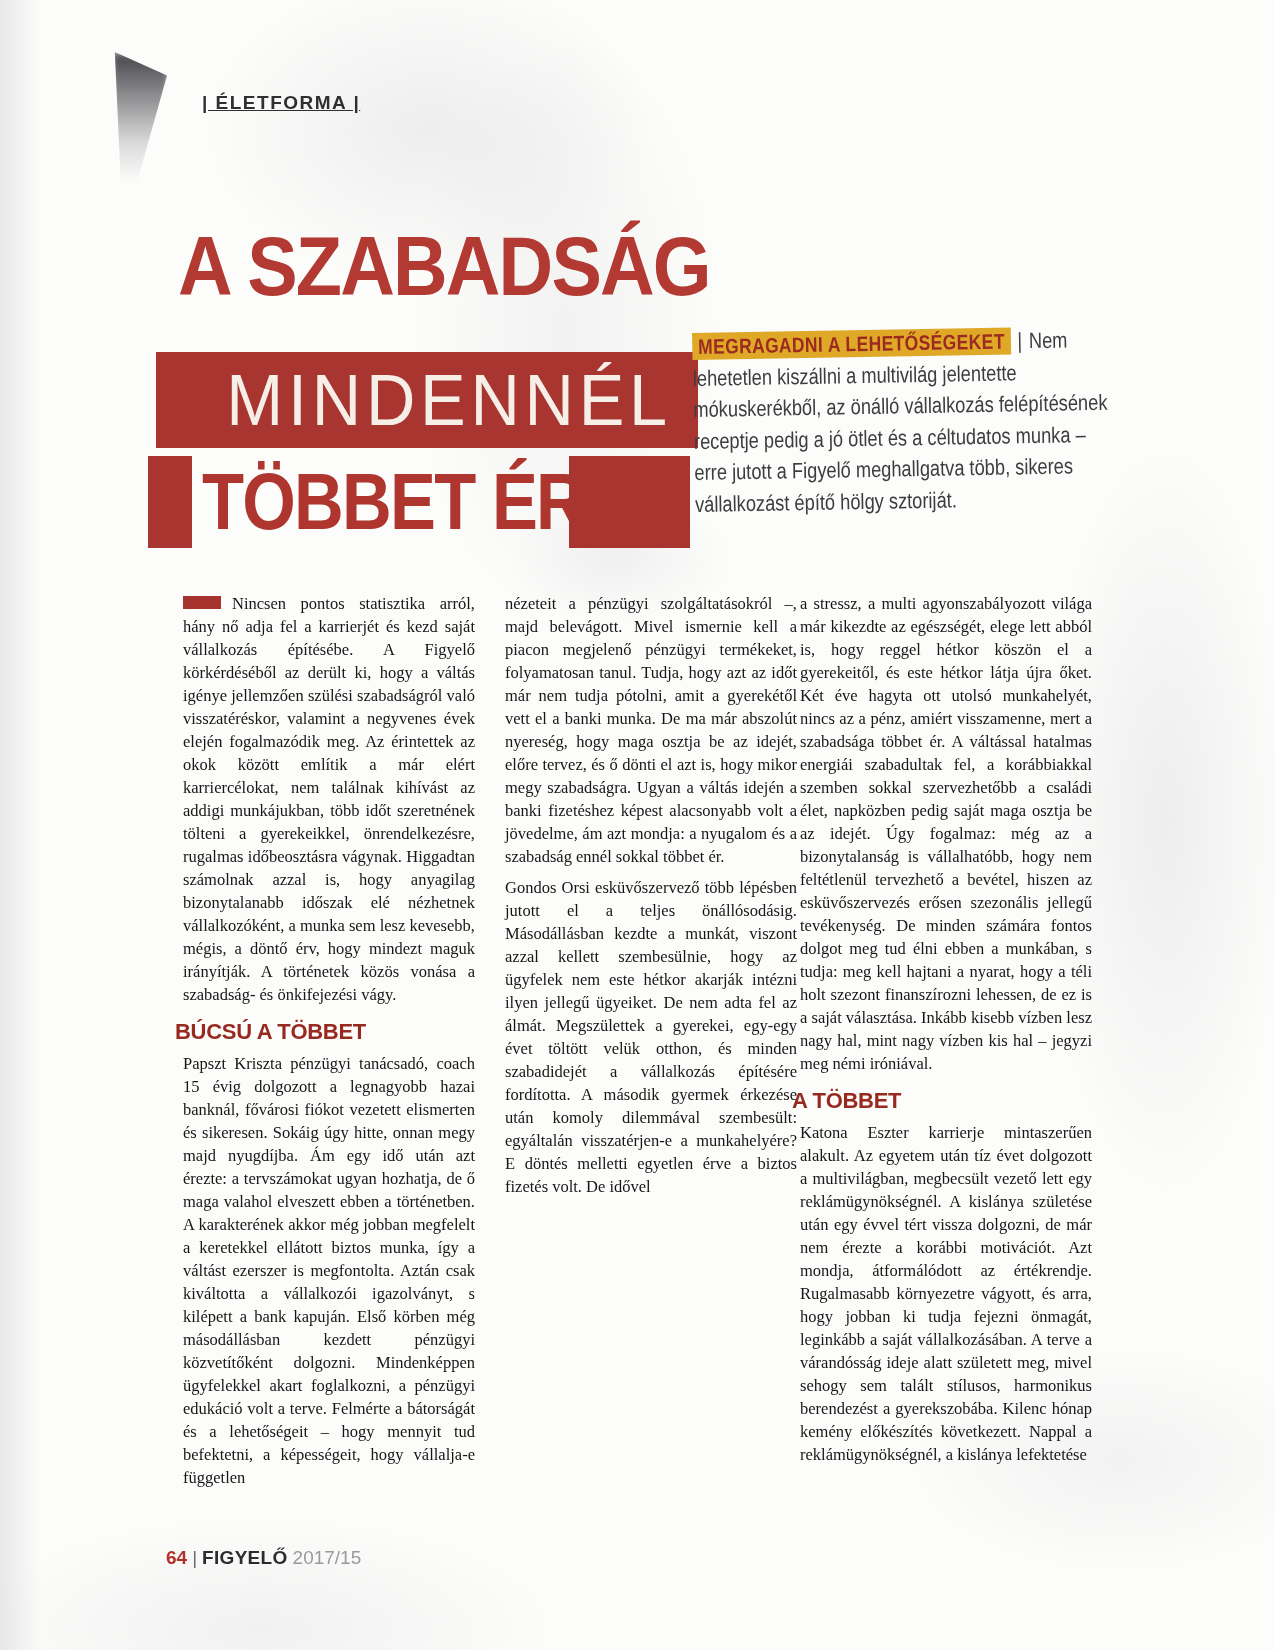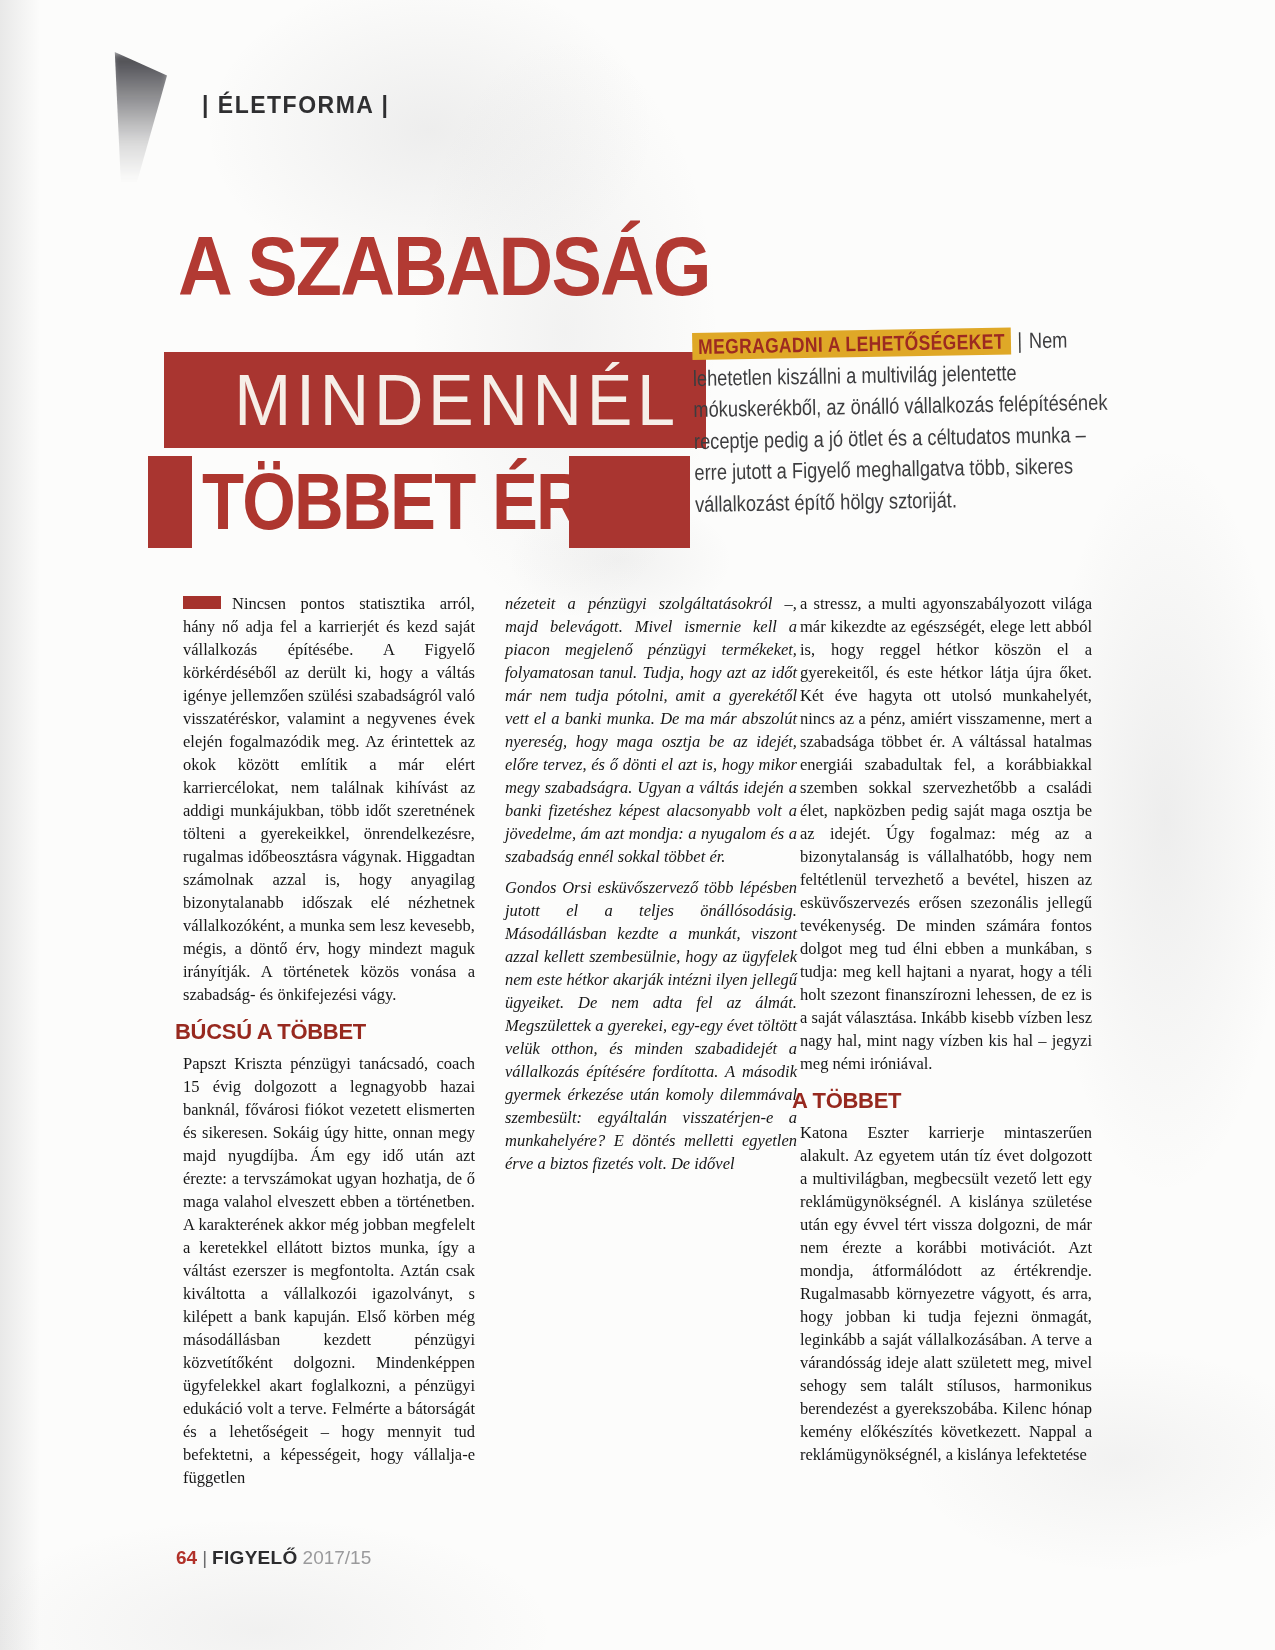--- a/index.html
+++ b/index.html
@@ -24,33 +24,33 @@
   }
   .corner-smudge{
     position:absolute;left:110px;top:52px;width:60px;height:130px;
     background:linear-gradient(to bottom, rgba(35,35,42,0.85), rgba(35,35,42,0.15) 70%, transparent);
     clip-path:polygon(8% 0, 95% 18%, 45% 100%, 18% 100%);
     filter:blur(4px);
   }
   .section-label{
     position:absolute;left:202px;top:92px;
     font-family:"Liberation Sans", sans-serif;
-    font-weight:bold;font-size:23px;letter-spacing:1.5px;color:#2f2f31;
+    font-weight:bold;font-size:19px;letter-spacing:1.5px;color:#2f2f31;text-decoration:underline;
   }
   
   .title-line1{
     position:absolute;left:178px;top:224px;
     font-family:"Liberation Sans", sans-serif;
     font-weight:bold;font-size:84px;line-height:1;
     letter-spacing:-2px;color:#b23a33;
     transform:scaleX(0.90);transform-origin:left top;
     white-space:nowrap;
   }
   .title-bar{
-    position:absolute;left:164px;top:352px;width:542px;height:96px;
+    position:absolute;left:156px;top:352px;width:542px;height:96px;
     background:#a93530;
     display:flex;align-items:center;
   }
   .title-bar .bar-text{
     font-family:"Liberation Sans", sans-serif;
     font-weight:300;font-size:72px;line-height:1;
     letter-spacing:5px;color:#f6efe8;
     padding-left:74px;
     transform:scaleX(0.95);transform-origin:left center;
     white-space:nowrap;
@@ -84,36 +84,36 @@
     padding:2px 7px 2px 7px;
   }
   .lead .lead-sep{color:#3d3d3f;font-weight:normal;padding:0 2px;}
   
   .col{
     position:absolute;top:584px;width:308px;
     font-size:16.5px;line-height:23px;color:#161616;
     text-align:justify;
   }
   .col-1{left:175px;}
-  .col-2{left:497px;font-style:italic;}
+  .col-2{left:497px;}
   .col-3{left:792px;}
   .col p{margin:8px;}
   .col h2{
     font-family:"Liberation Sans", sans-serif;
     font-weight:bold;font-size:22px;line-height:24px;
     letter-spacing:-0.3px;color:#97291f;
     margin:14px 0 6px 0;
   }
   .lead-marker{
     display:inline-block;width:38px;height:13px;
     background:#a5322c;margin-right:11px;
   }
   
   .footer{
-    position:absolute;left:176px;top:1547px;
+    position:absolute;left:166px;top:1547px;
     font-family:"Liberation Sans", sans-serif;
     font-size:19px;color:#2c2c2e;
   }
   .footer .page-num{color:#b13129;font-weight:bold;}
   .footer .foot-sep{color:#6b6b6d;font-weight:normal;padding:0 5px;}
   .footer .mag-name{font-weight:bold;color:#2c2c2e;letter-spacing:0.3px;}
   .footer .issue{color:#9a9a9c;font-weight:normal;padding-left:5px;}
 </style>
 </head>
 <body>

